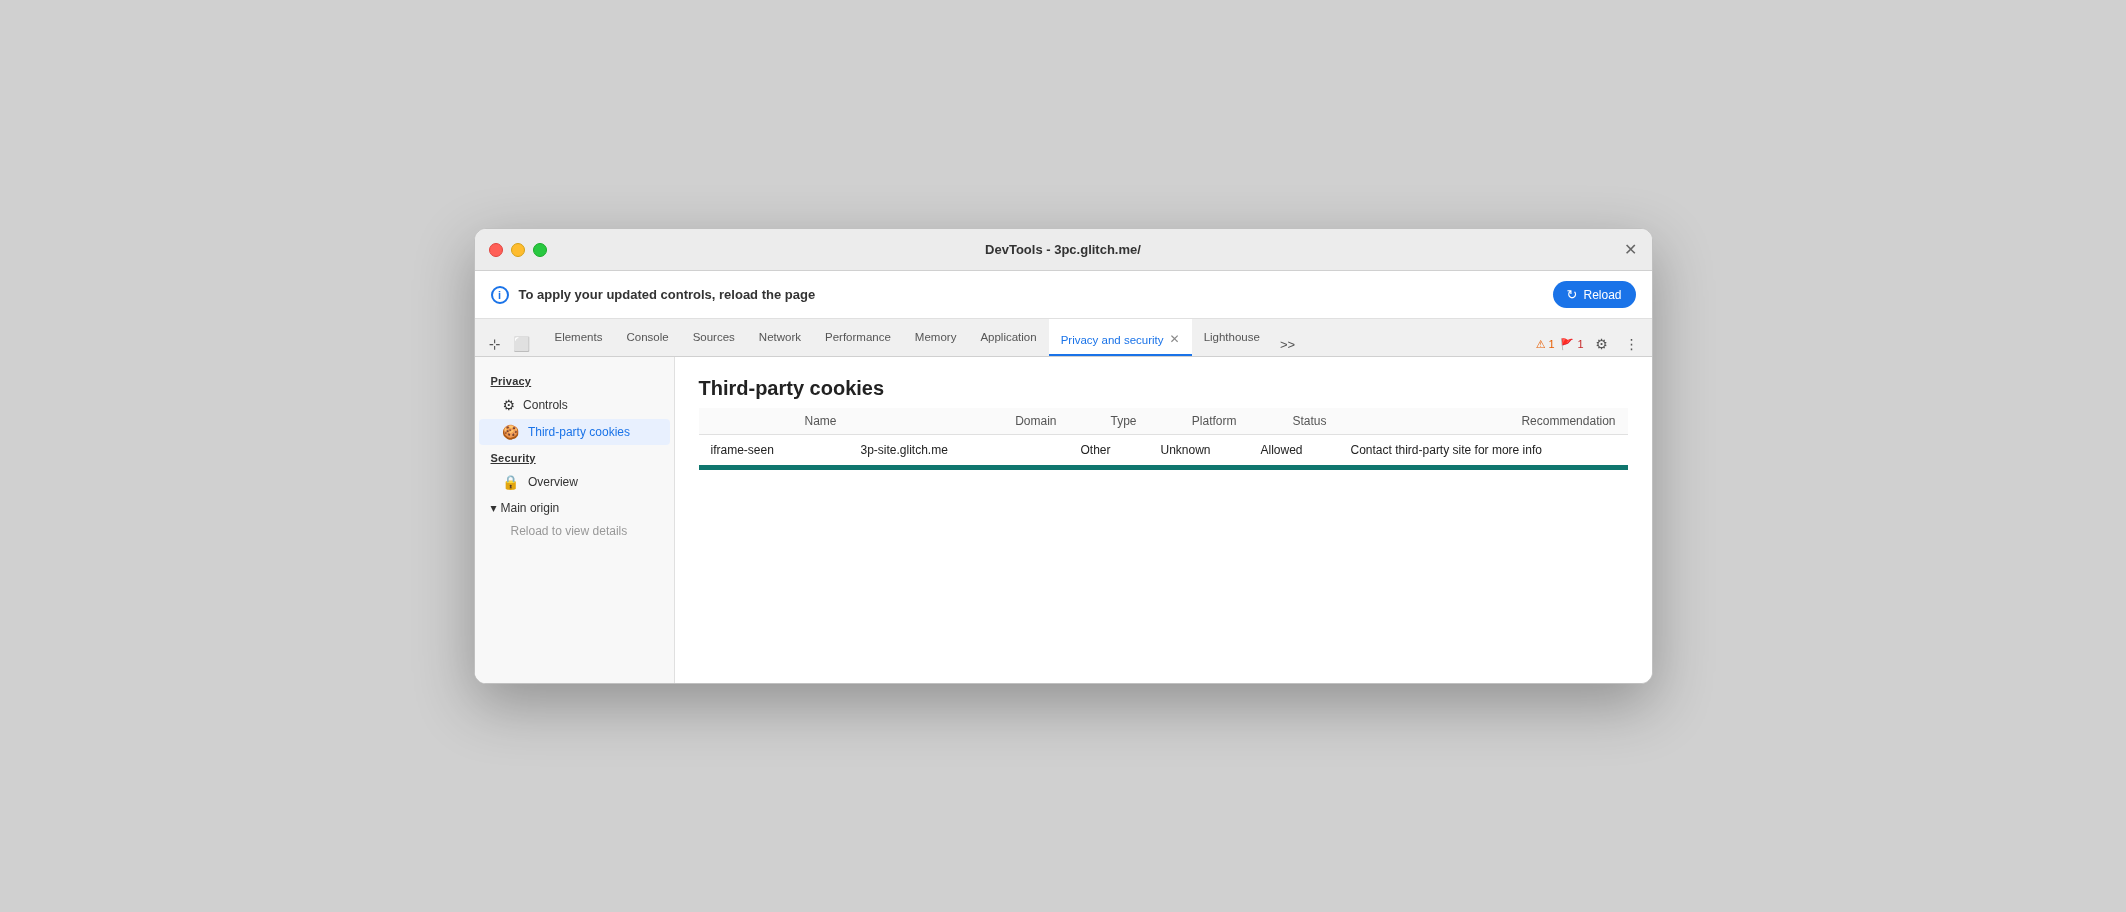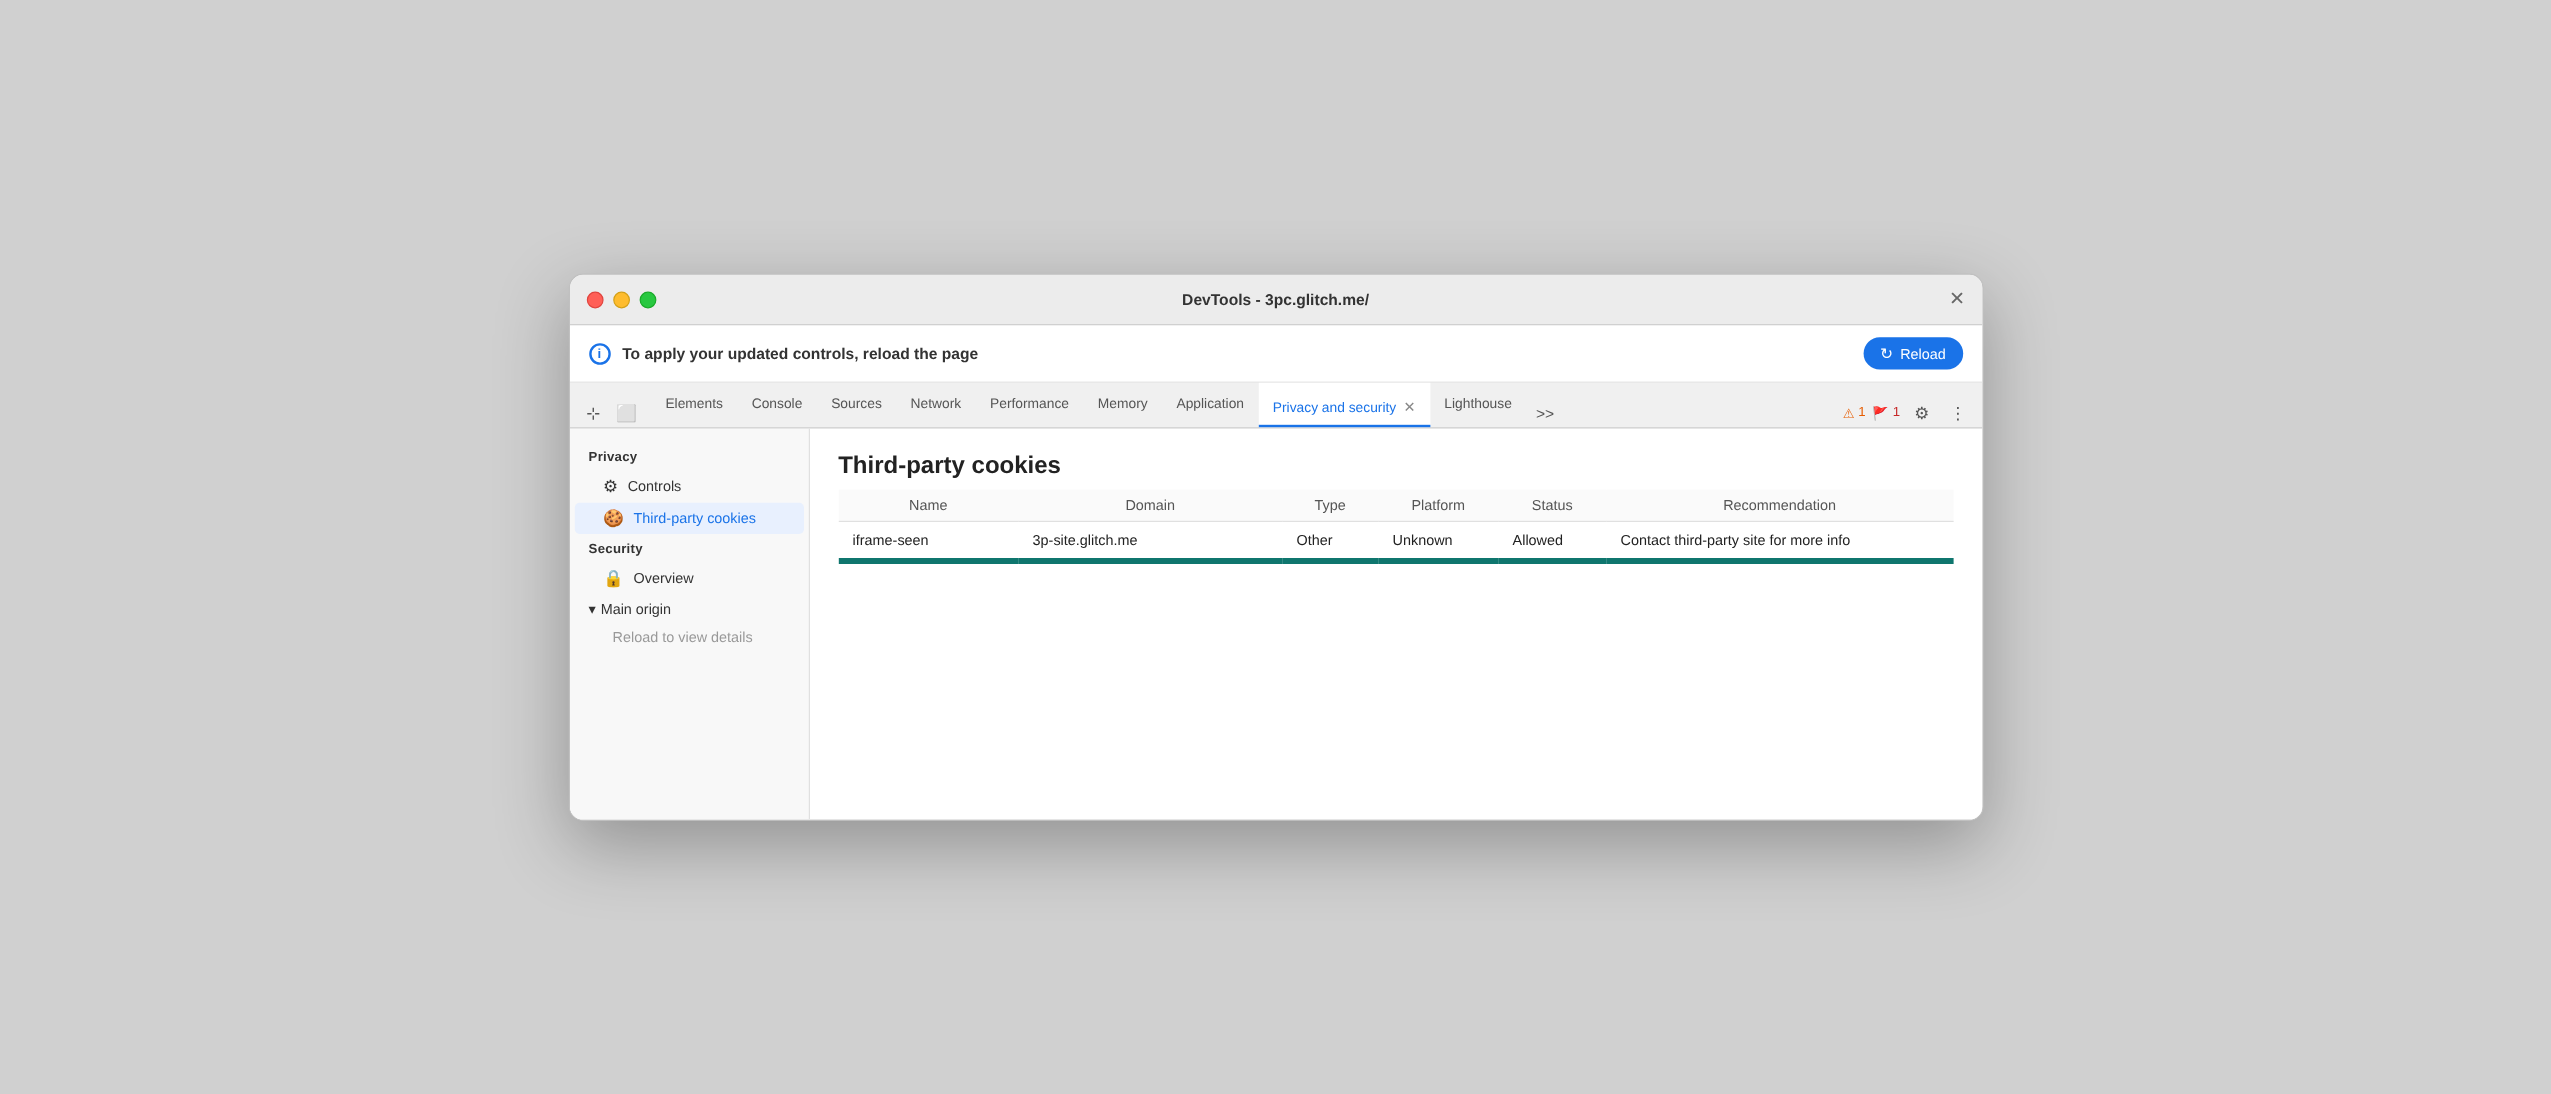--- a/index.html
+++ b/index.html
@@ -214,20 +214,21 @@
       padding: 12px 0;
       flex-shrink: 0;
       overflow-y: auto;
     }
     .sidebar-section-label {
       font-size: 11px;
       font-weight: 600;
       color: #333;
       padding: 6px 16px 4px;
       letter-spacing: 0.02em;
+      text-decoration: underline;
     }
     .sidebar-item {
       display: flex;
       align-items: center;
       gap: 8px;
       padding: 5px 16px 5px 24px;
       font-size: 12px;
       color: #333;
       cursor: pointer;
       border-radius: 4px;
@@ -298,21 +299,21 @@
       border-color: #1a73e8;
       color: #1a73e8;
     }
     
     .data-table {
       width: 100%;
       border-collapse: collapse;
       font-size: 12px;
     }
     .data-table th {
-      text-align: center;
+      text-align: right;
       font-weight: 500;
       color: #555;
       padding: 6px 12px;
       border-bottom: 1px solid #e0e0e0;
       background: #fafafa;
     }
     .data-table td {
       padding: 8px 12px;
       border-bottom: 5px solid #0f766e;
       color: #222;

